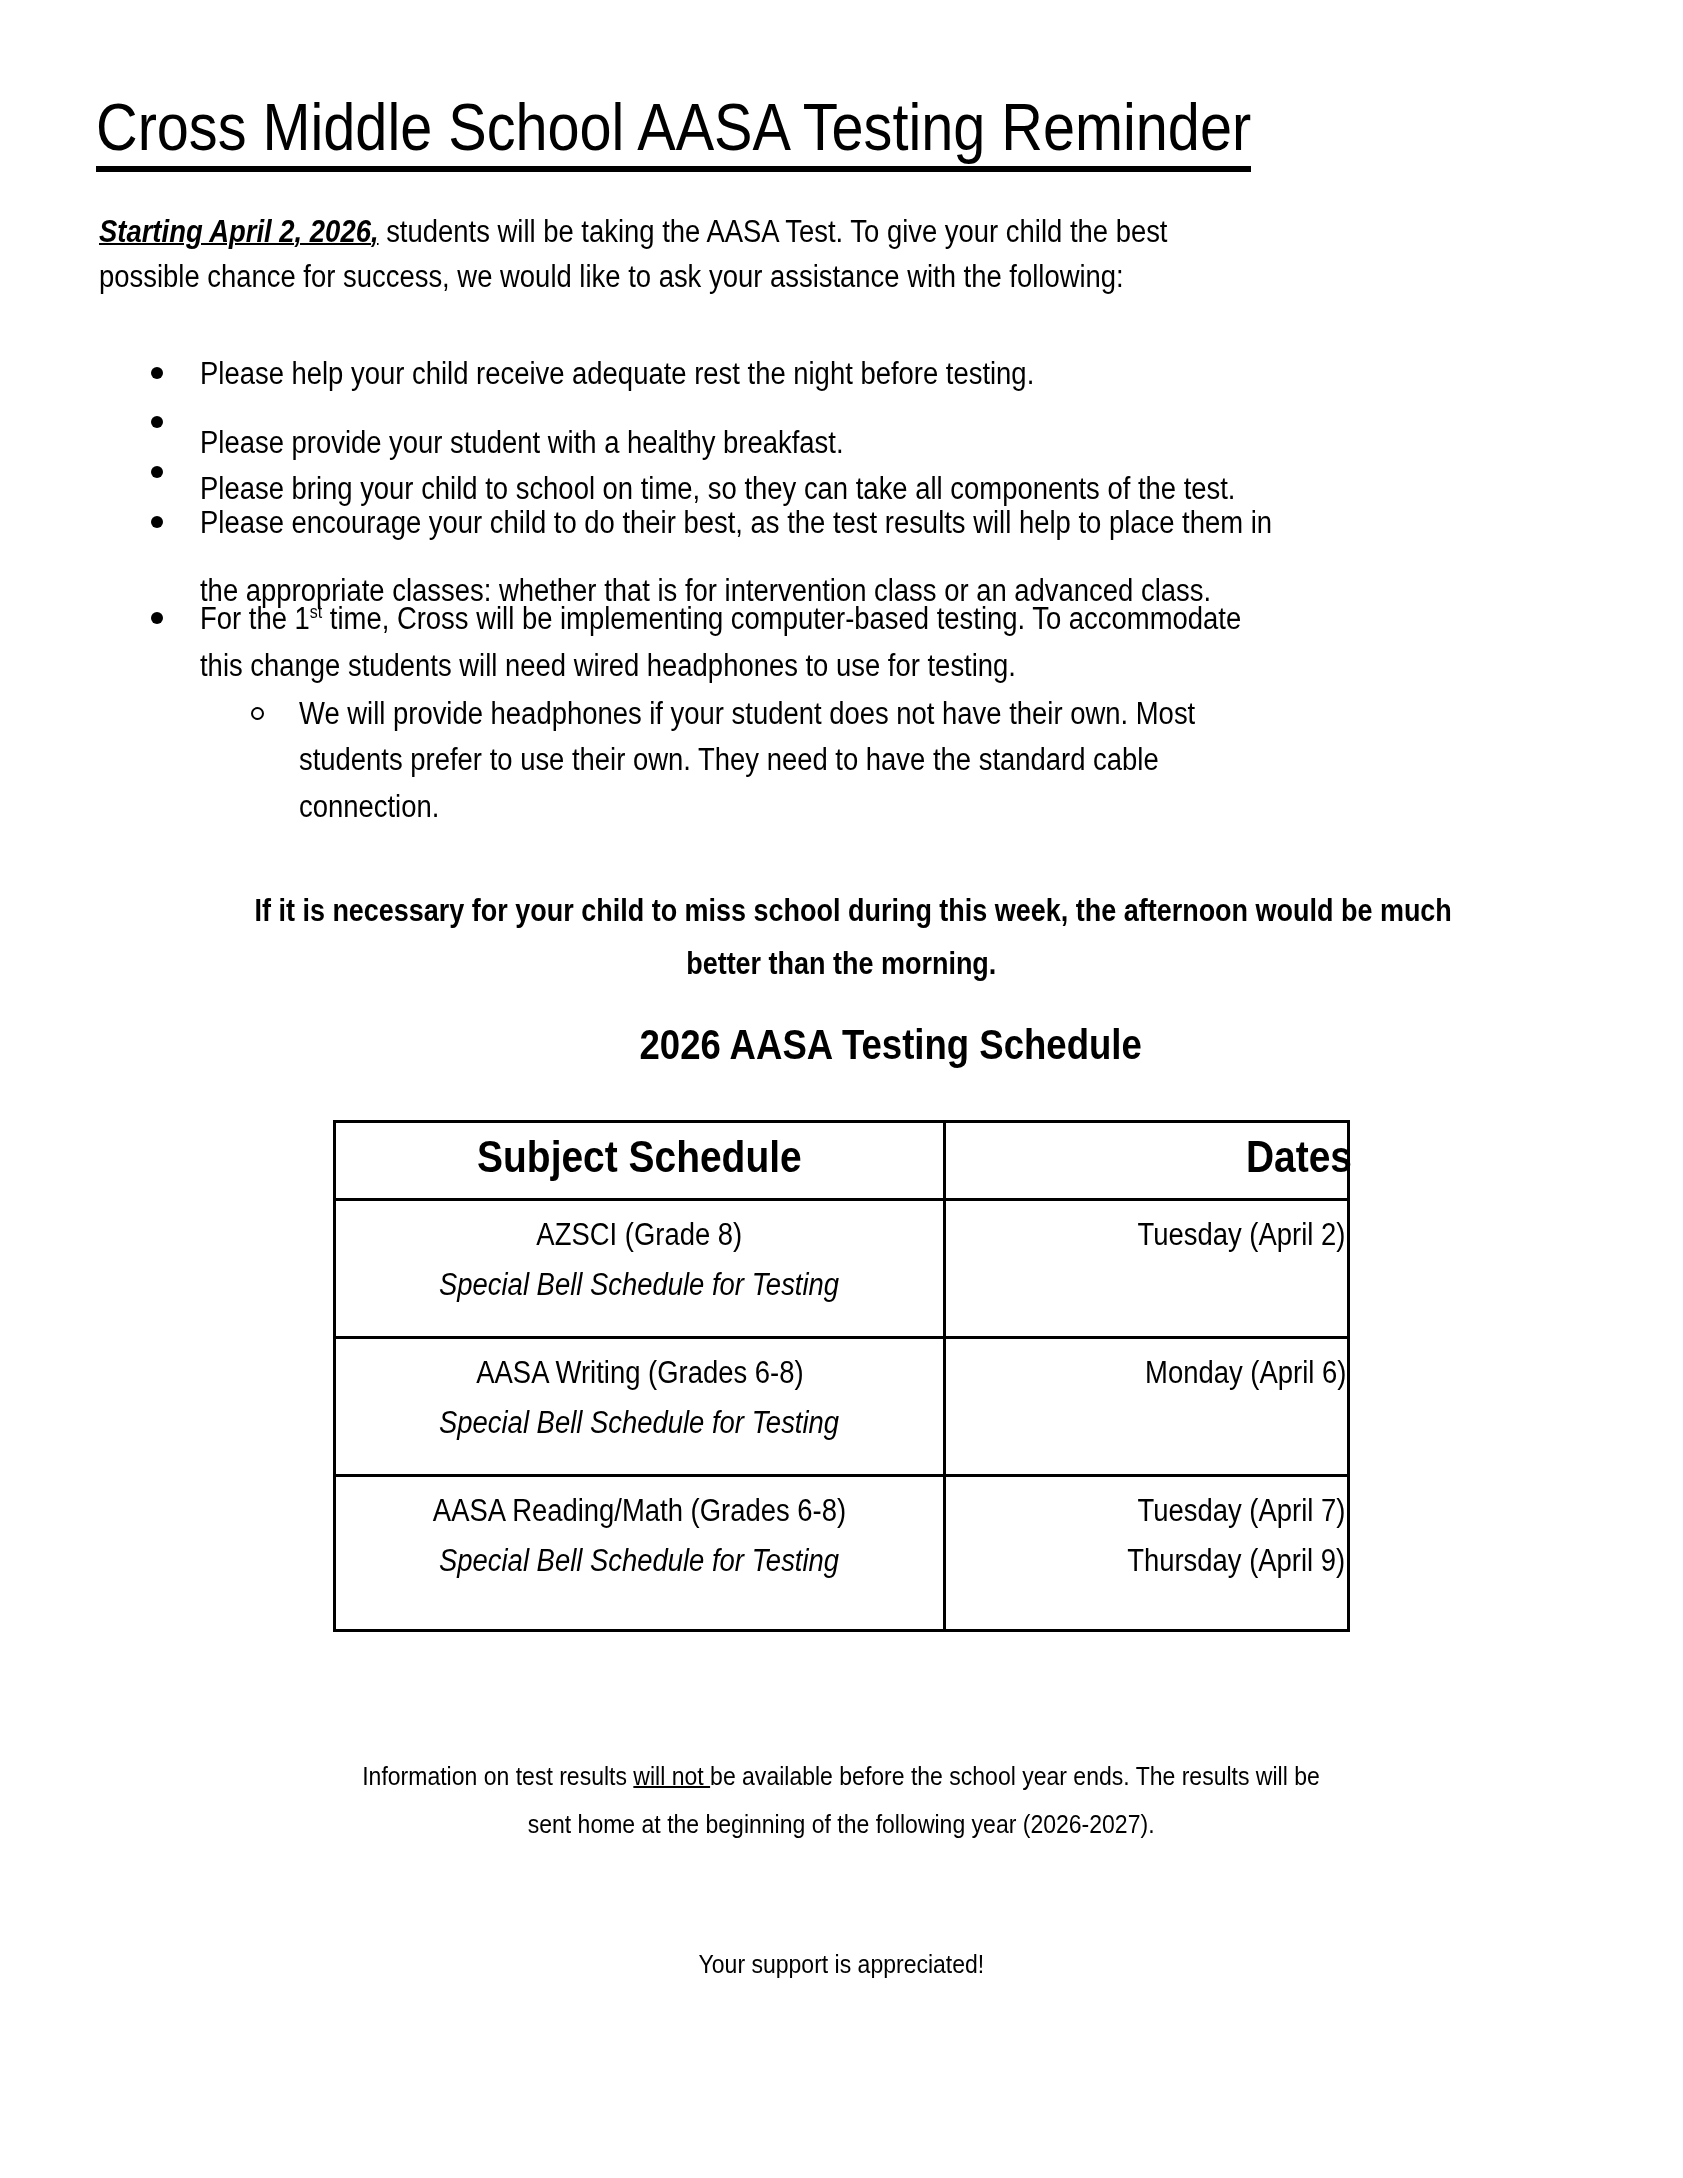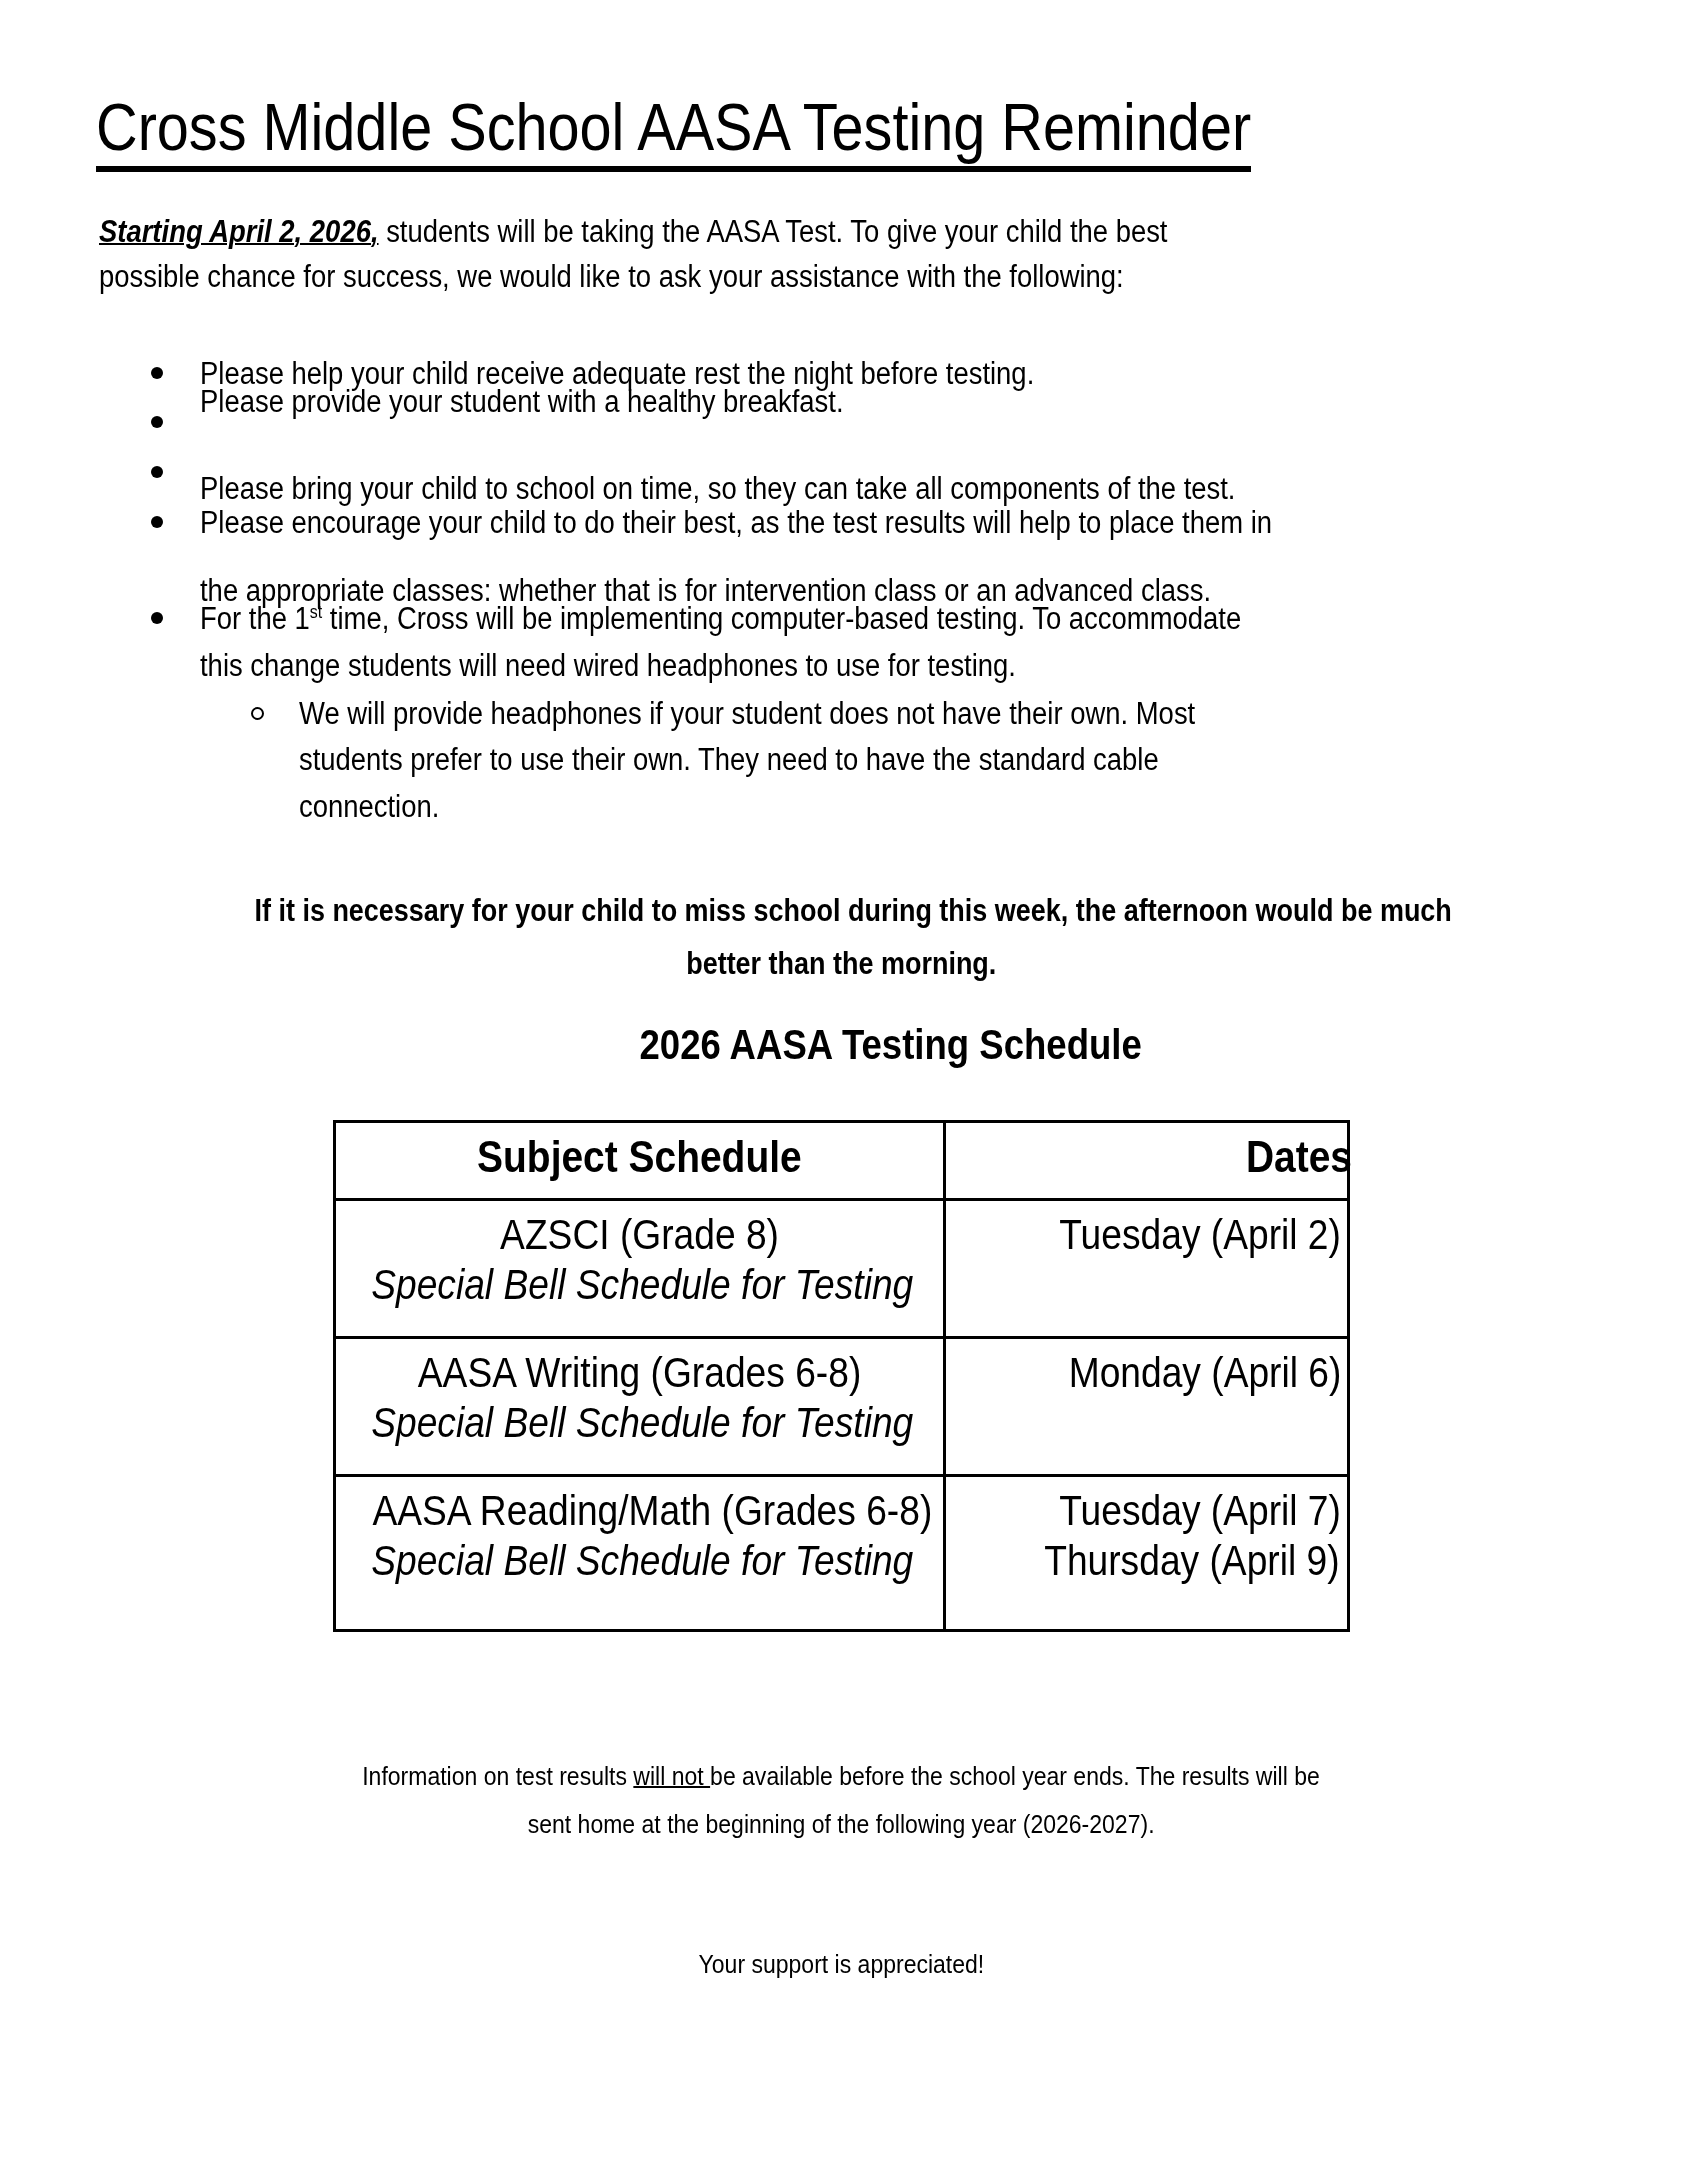--- a/index.html
+++ b/index.html
@@ -23,21 +23,21 @@
 
   #warning { left:0; width:1683px; text-align:center; font-weight:bold; font-size:31px; line-height:40px; }
   #warning .cond { transform:scaleX(0.87); transform-origin:center top; }
 
   #sched-title { left:0; width:1782px; top:1020px; text-align:center; font-weight:bold; font-size:42px; line-height:50px; }
   #sched-title .cond { transform:scaleX(0.87); transform-origin:center top; }
 
   #table { position:absolute; left:333px; top:1120px; width:1017px; height:512px; border:3px solid #000; box-sizing:border-box; }
   .vline { position:absolute; left:607px; top:0; bottom:0; width:3px; background:#000; }
   .hline { position:absolute; left:0; right:0; height:3px; background:#000; }
-  .cell { position:absolute; text-align:center; font-size:42px; line-height:40px; white-space:nowrap; }
+  .cell { position:absolute; text-align:center; font-size:31px; line-height:40px; white-space:nowrap; }
   .cell .cond { transform:scaleX(0.885); transform-origin:center top; }
   .c1 { left:0; width:607px; }
   .c2 { left:619px; width:404px;text-align:right; }
   .hdr { font-weight:bold; font-size:44px; }
   .ital { font-style:italic; }
 
   #footer1, #footer2, #thanks { left:0; width:1683px; text-align:center; font-size:26px; line-height:40px; }
   #footer1 .cond, #footer2 .cond, #thanks .cond { transform:scaleX(0.885); transform-origin:center top; }
   .u { text-decoration:underline; text-decoration-thickness:2px; }
 </style>
@@ -57,21 +57,21 @@
   <span class="cond">possible chance for success, we would like to ask your assistance with the following:</span>
 </div>
 
 <div>
   <div>
     <span class="bullet-dot" style="top:367px;"></span>
     <div class="abs body-line" style="left:200px; top:354px;"><span class="cond">Please help your child receive adequate rest the night before testing.</span></div>
   </div>
   <div>
     <span class="bullet-dot" style="top:416px;"></span>
-    <div class="abs body-line" style="left:200px; top:382px;"><span class="cond">Please provide your student with a healthy breakfast.</span></div>
+    <div class="abs body-line" style="left:200px; top:423px;"><span class="cond">Please provide your student with a healthy breakfast.</span></div>
   </div>
   <div>
     <span class="bullet-dot" style="top:466px;"></span>
     <div class="abs body-line" style="left:200px; top:453px;margin-top:16px;"><span class="cond">Please bring your child to school on time, so they can take all components of the test.</span></div>
   </div>
   <div>
     <span class="bullet-dot" style="top:516px;"></span>
     <div class="abs body-line" style="left:200px; top:503px;"><span class="cond">Please encourage your child to do their best, as the test results will help to place them in</span></div>
     <div class="abs body-line" style="left:200px; top:571px;"><span class="cond">the appropriate classes: whether that is for intervention class or an advanced class.</span></div>
   </div>

